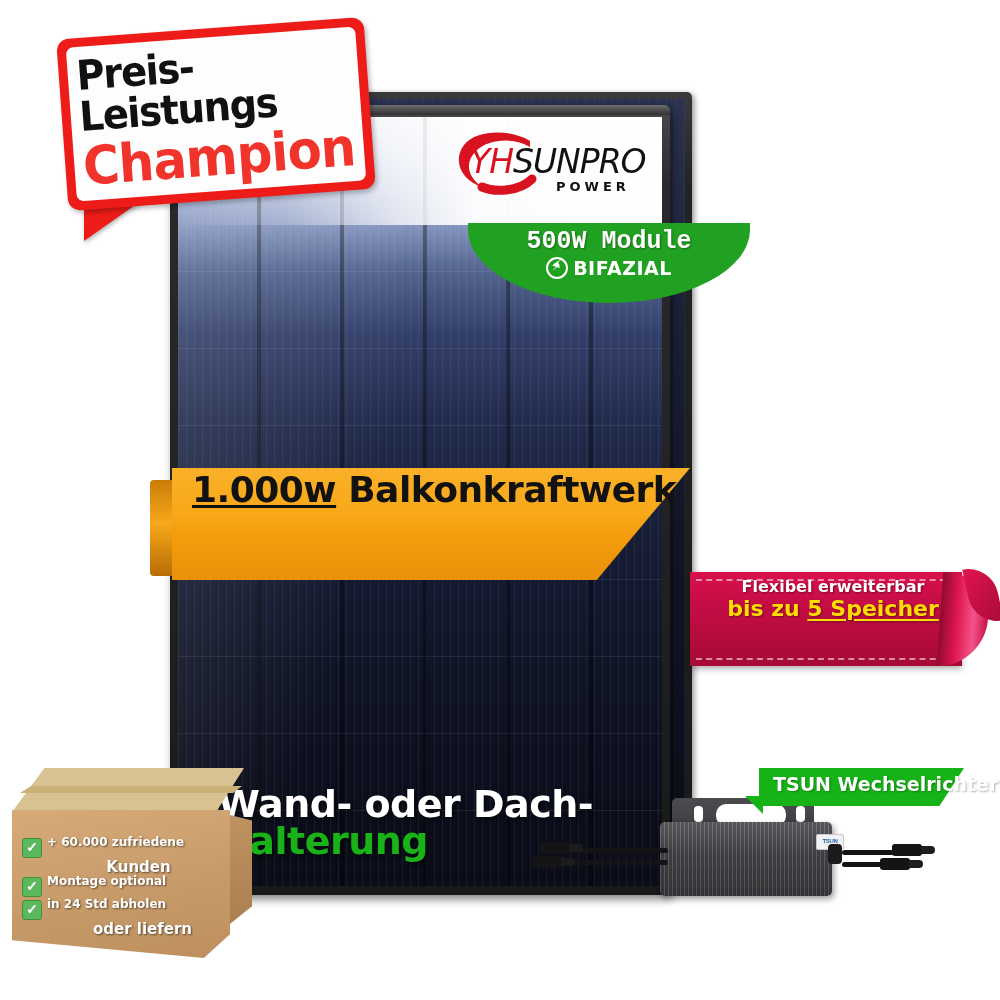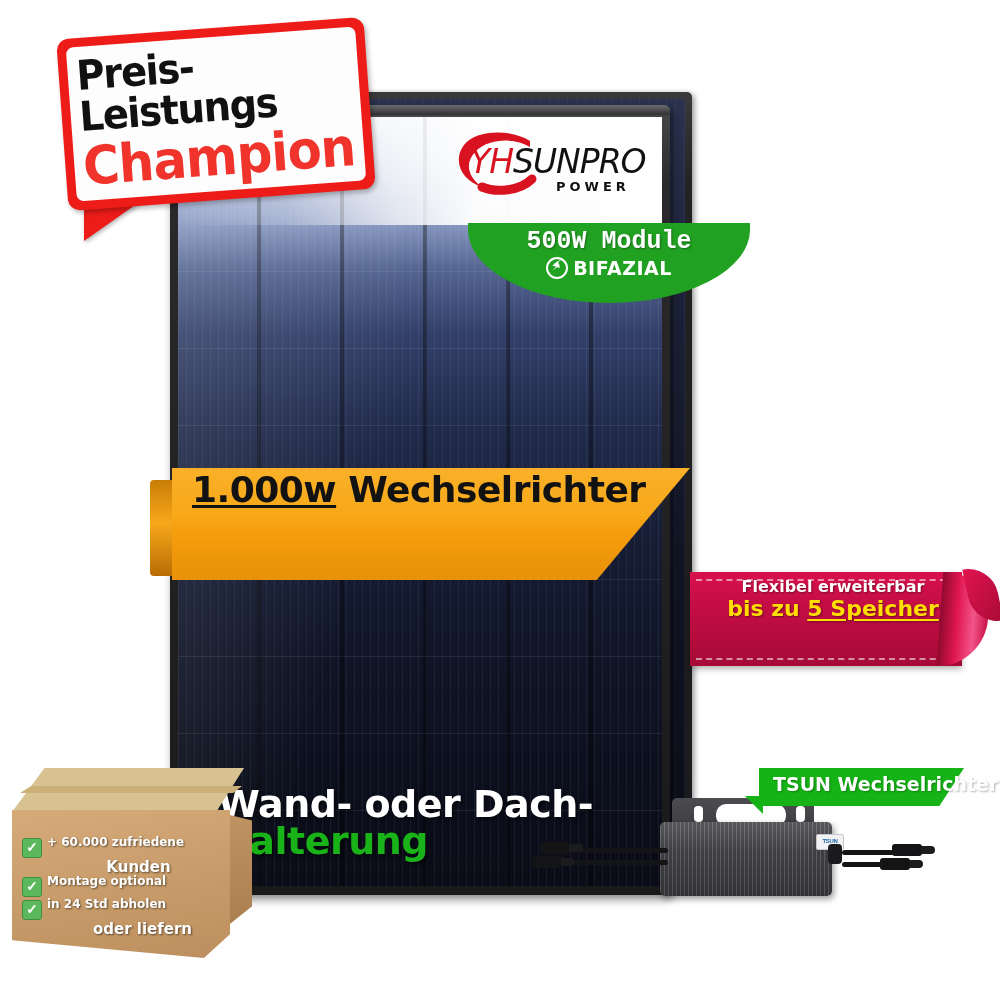--- a/index.html
+++ b/index.html
@@ -454,21 +454,21 @@
         <div class="champ-l1">Preis-Leistungs</div>
         <div class="champ-l2">Champion</div>
       </div>
     </div>
   </div>
 
   <div class="orange-ribbon">
     <div class="or-fold"></div>
     <div class="or-body"></div>
     <div class="or-text">
-      <div class="or-l2"><span class="u-line">1.000w</span><span> Wechselrichter</span></div>
+      <div class="or-l2"><span class="u-line">1.000w</span><span> Balkonkraftwerk</span></div>
     </div>
   </div>
 
   <div class="red-ribbon">
     <div class="rr-body">
       <div class="rr-stitch" style="top:7px"></div>
       <div class="rr-stitch" style="top:86px"></div>
     </div>
     <div class="rr-curl"></div>
     <div class="rr-curl2"></div>

